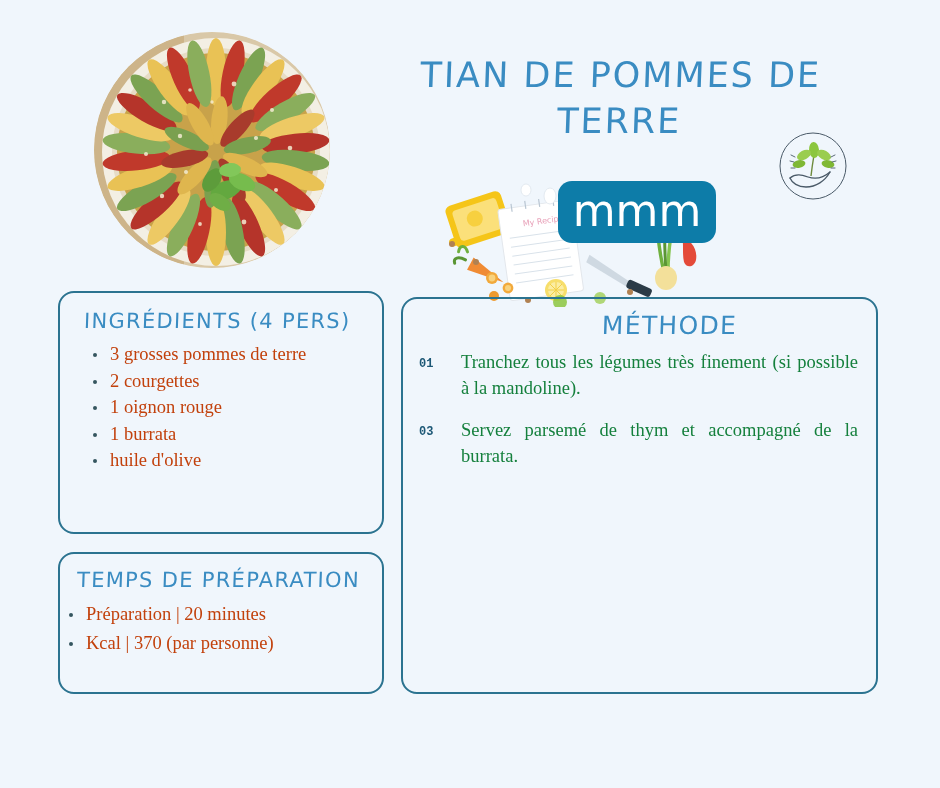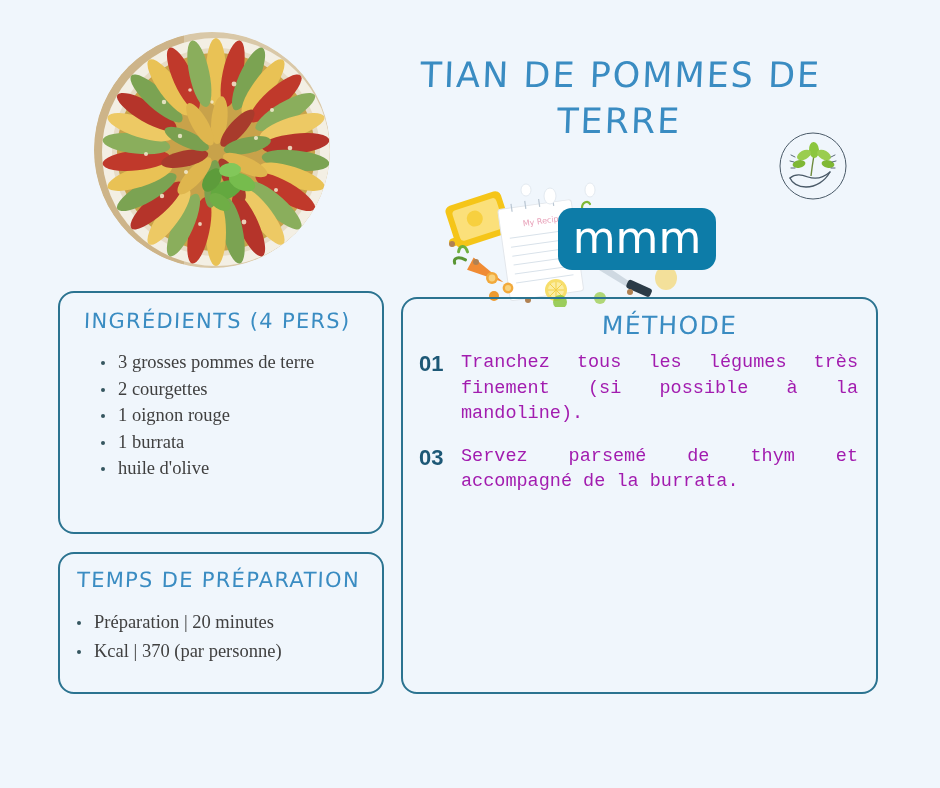--- a/index.html
+++ b/index.html
@@ -69,21 +69,21 @@
     top: 182px;
     width: 300px;
     height: 125px;
     pointer-events: none;
   }
 
   
   .mmm-badge {
     position: absolute;
     left: 558px;
-    top: 208px;
+    top: 181px;
     width: 158px;
     height: 62px;
     background: #0d7ca8;
     border-radius: 14px;
     display: flex;
     align-items: center;
     justify-content: center;
   }
   .mmm-text {
     font-family: "DejaVu Sans", sans-serif;
@@ -119,23 +119,23 @@
   #ingredients-panel .panel-heading { margin: 16px 0 4px 24px; }
   #prep-panel .panel-heading { margin: 14px 0 4px 17px; }
   #method-panel .panel-heading {
     text-align: center;
     margin: 12px 0 6px 60px;
     font-size: 25px;
   }
 
   ul.bullets {
     list-style: none;
-    margin: 16px;
+    margin: 8px;
     padding: 0 0 0 40px;
-    color: #404040;
+    color: #c2410c;
     font-size: 18.5px;
     line-height: 26.5px;
   }
   ul.bullets li {
     position: relative;
     padding-left: 2px;
   }
   ul.bullets li::before {
     content: "";
     position: absolute;
@@ -154,34 +154,33 @@
     padding: 4px 18px 0 16px;
   }
   .step {
     display: flex;
     align-items: flex-start;
     margin-bottom: 17px;
   }
   .step-num {
     flex: 0 0 auto;
     width: 42px;
-    font-family: Liberation Sans, sans-serif;
+    font-family: Liberation Mono, monospace;
     font-weight: bold;
-    font-size: 22px;
+    font-size: 12px;
     color: #1d5876;
     line-height: 26px;
     padding-top: 1px;
   }
   .step-body {
     flex: 1 1 auto;
-    color: #a21caf;
+    color: #15803d;
     font-size: 18.5px;
     line-height: 25.5px;
     text-align: justify;
-    font-family: Liberation Mono, monospace;
   }
 </style>
 </head>
 <body>
 
 <div class="card">
 
   <div class="photo-wrap">
     <svg class="photo-svg" viewBox="0 0 236 236">
       <defs>

